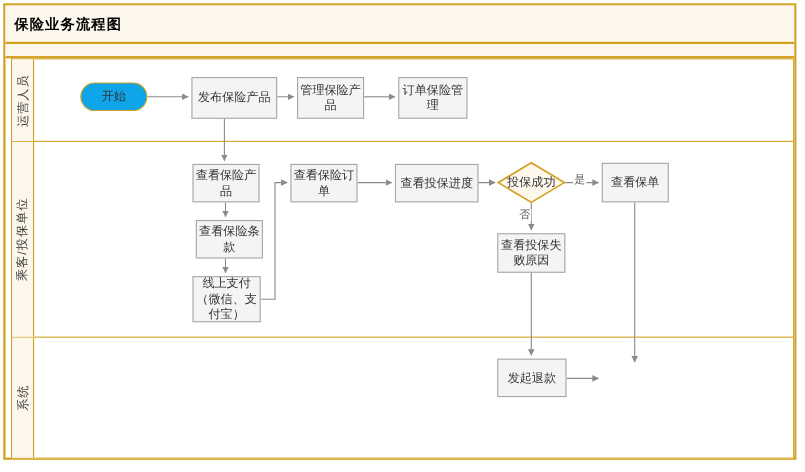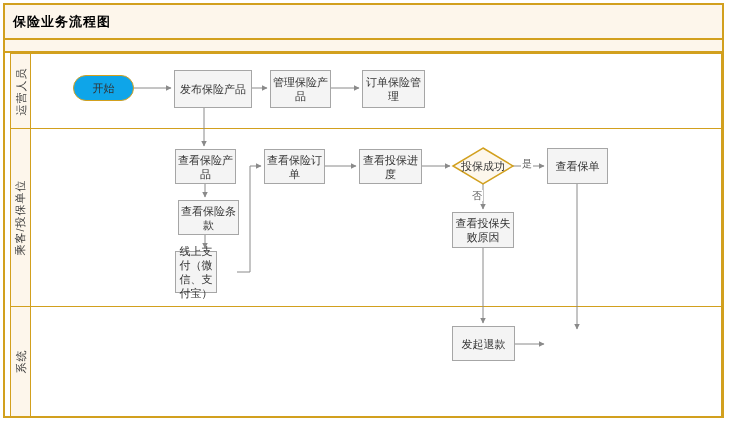--- a/index.html
+++ b/index.html
@@ -102,23 +102,23 @@
       <polygon points="483,148 513,166 483,184 453,166" fill="#FDF7EC" stroke="#D2A01E" stroke-width="1.5"></polygon>
     </svg>
 
     <div class="node terminator" style="left:73px;top:75px;width:61px;height:26px;">开始</div>
     <div class="node process" style="left:174px;top:70px;width:78px;height:38px;">发布保险产品</div>
     <div class="node process" style="left:270px;top:70px;width:61px;height:38px;">管理保险产品</div>
     <div class="node process" style="left:362px;top:70px;width:63px;height:38px;">订单保险管理</div>
 
     <div class="node process" style="left:175px;top:149px;width:61px;height:35px;">查看保险产品</div>
     <div class="node process" style="left:178px;top:200px;width:61px;height:35px;">查看保险条款</div>
-    <div class="node process" style="left:175px;top:251px;width:42px;height:42px;">线上支付（微信、支付宝）</div>
+    <div class="node process" style="left:175px;top:251px;width:62px;height:42px;">线上支付（微信、支付宝）</div>
     <div class="node process" style="left:264px;top:149px;width:61px;height:35px;">查看保险订单</div>
-    <div class="node process" style="left:359px;top:149px;width:63px;height:35px;">查看投保进度</div>
+    <div class="node process" style="left:359px;top:149px;width:76px;height:35px;">查看投保进度</div>
     <div class="node decision-label" style="left:453px;top:148px;width:60px;height:36px;">投保成功</div>
     <div class="node process" style="left:452px;top:212px;width:62px;height:36px;">查看投保失败原因</div>
     <div class="node process" style="left:547px;top:148px;width:61px;height:36px;">查看保单</div>
 
     <div class="node process" style="left:452px;top:326px;width:63px;height:35px;">发起退款</div>
 
     <div class="edge-label" style="left:521px;top:158px;">是</div>
     <div class="edge-label" style="left:471px;top:190px;">否</div>
   </div>
 

